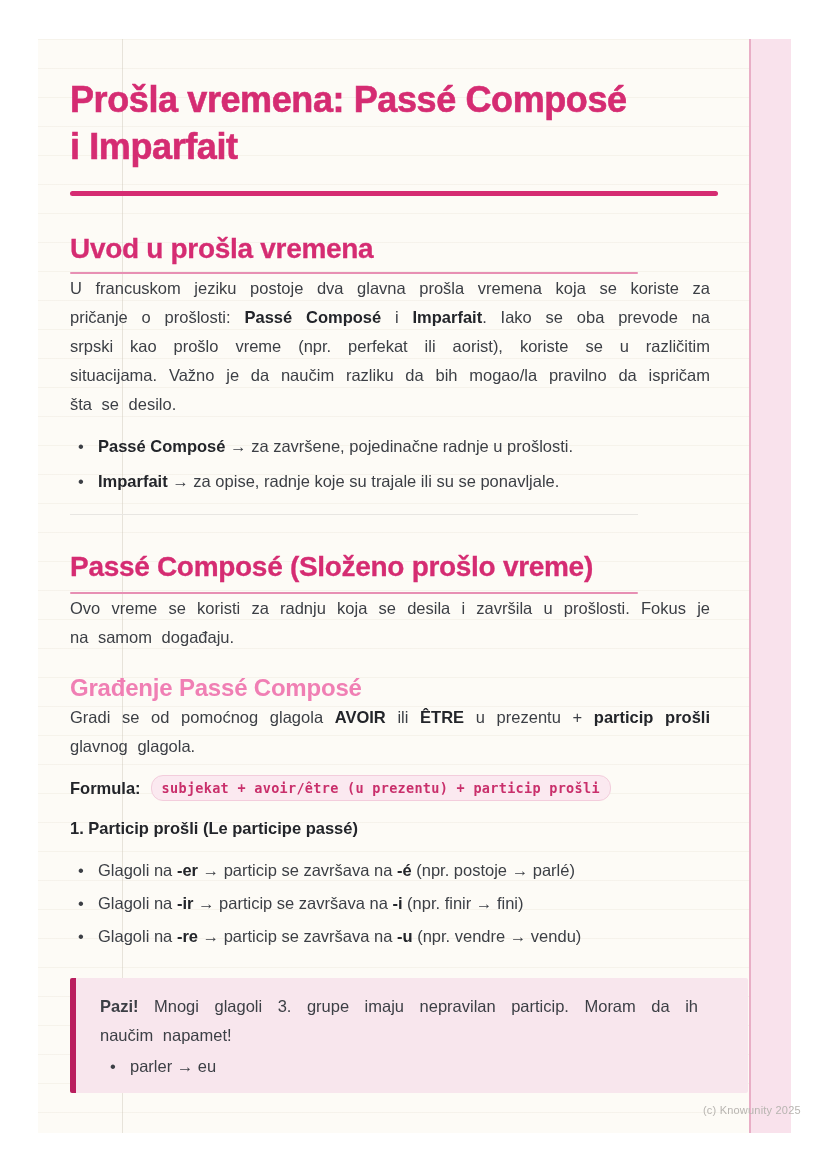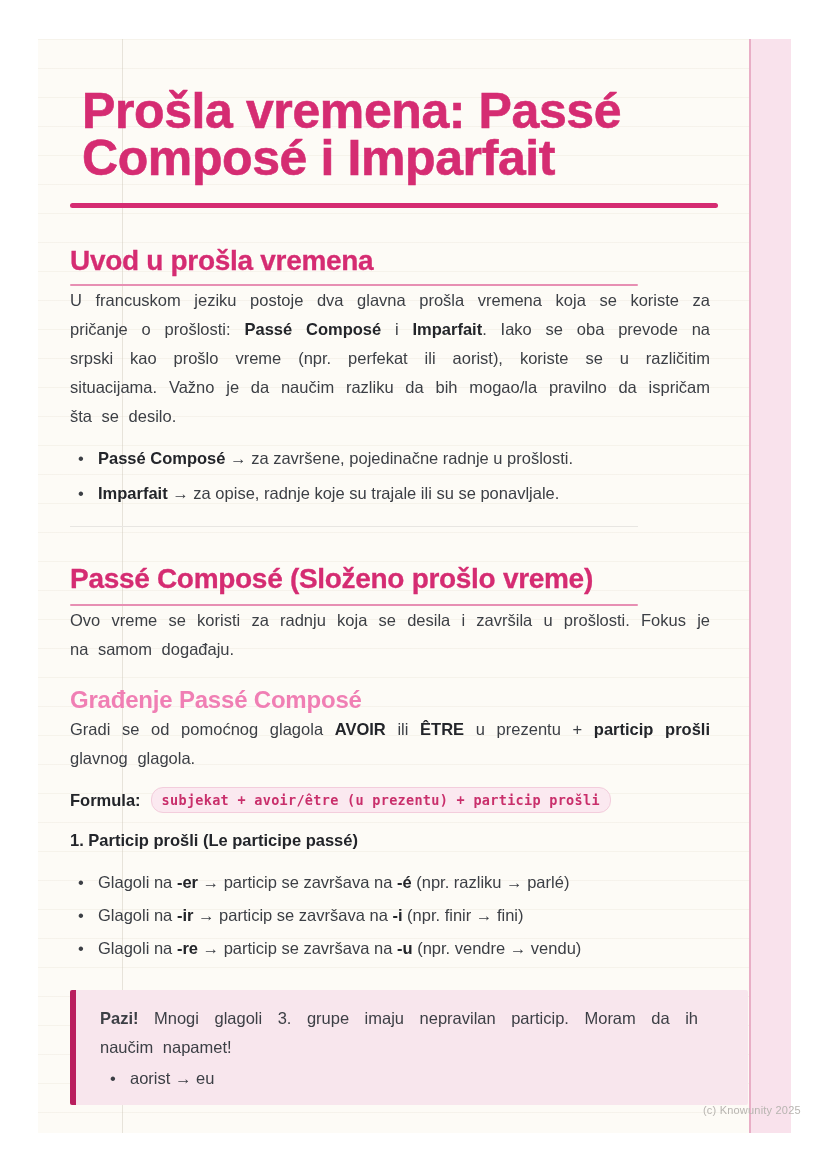--- a/index.html
+++ b/index.html
@@ -15,21 +15,21 @@
       repeating-linear-gradient(to bottom, rgba(214,205,186,0.18) 0, rgba(214,205,186,0.18) 1px, transparent 1px, transparent 29px),
       #fdfbf6;
     overflow:hidden;
   }
   .stripe{
     position:absolute;top:0;right:0;width:40px;height:100%;
     background:#f9e2ec;border-left:2px solid #e9aec6;
   }
   .content{position:relative;margin-left:32px;width:648px;padding-top:37px;}
   h1{
-    margin:12px;max-width:560px;font-size:50px;line-height:47px;font-weight:700;
+    margin:0;max-width:560px;font-size:36px;line-height:47px;font-weight:700;
     color:#d52c72;letter-spacing:-0.4px;-webkit-text-stroke:0.6px #d52c72;
   }
   .rule-thick{height:5px;background:#d52c72;border-radius:3px;margin-top:21px;width:648px;}
   h2{
     margin:0;font-size:28px;line-height:36px;font-weight:700;color:#d52c72;
     letter-spacing:-0.3px;-webkit-text-stroke:0.3px #d52c72;
   }
   .h2-first{margin-top:35px;}
   .h2-second{margin-top:34px;}
   .rule-thin{height:2px;background:#e78fb3;border-radius:1px;margin-top:5px;width:568px;}
@@ -116,28 +116,28 @@
     <p class="body p3"><span>Gradi se od pomoćnog glagola </span><b>AVOIR</b><span> ili </span><b>ÊTRE</b><span> u prezentu + </span><b>particip prošli</b><span> glavnog glagola.</span></p>
 
     <div class="formula-row">
       <span class="formula-label">Formula:</span>
       <span class="code-chip">subjekat + avoir/être (u prezentu) + particip prošli</span>
     </div>
 
     <div class="h4">1. Particip prošli (Le participe passé)</div>
 
     <ul class="list-participles">
-      <li><span>Glagoli na </span><b>-er</b><span> → particip se završava na </span><b>-é</b><span> (npr. razliku → parlé)</span></li>
+      <li><span>Glagoli na </span><b>-er</b><span> → particip se završava na </span><b>-é</b><span> (npr. postoje → parlé)</span></li>
       <li><span>Glagoli na </span><b>-ir</b><span> → particip se završava na </span><b>-i</b><span> (npr. finir → fini)</span></li>
       <li><span>Glagoli na </span><b>-re</b><span> → particip se završava na </span><b>-u</b><span> (npr. vendre → vendu)</span></li>
     </ul>
 
     <div class="callout">
       <p><b>Pazi!</b><span> Mnogi glagoli 3. grupe imaju nepravilan particip. Moram da ih naučim napamet!</span></p>
       <ul>
-        <li><span>aorist → eu</span></li>
+        <li><span>parler → eu</span></li>
       </ul>
     </div>
 
   </div>
 </div>
 
 <div class="footer">(c) Knowunity 2025</div>
 
 </body></html>

